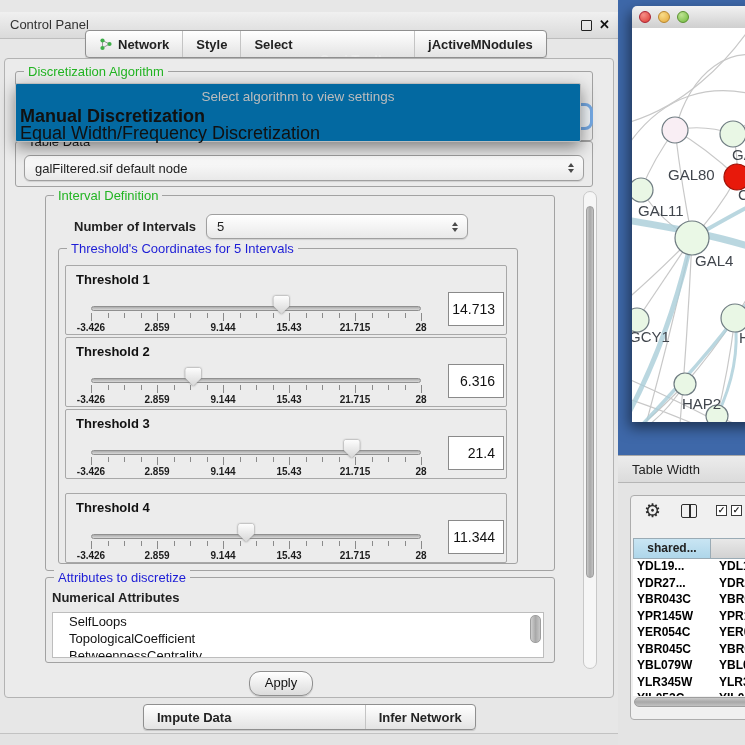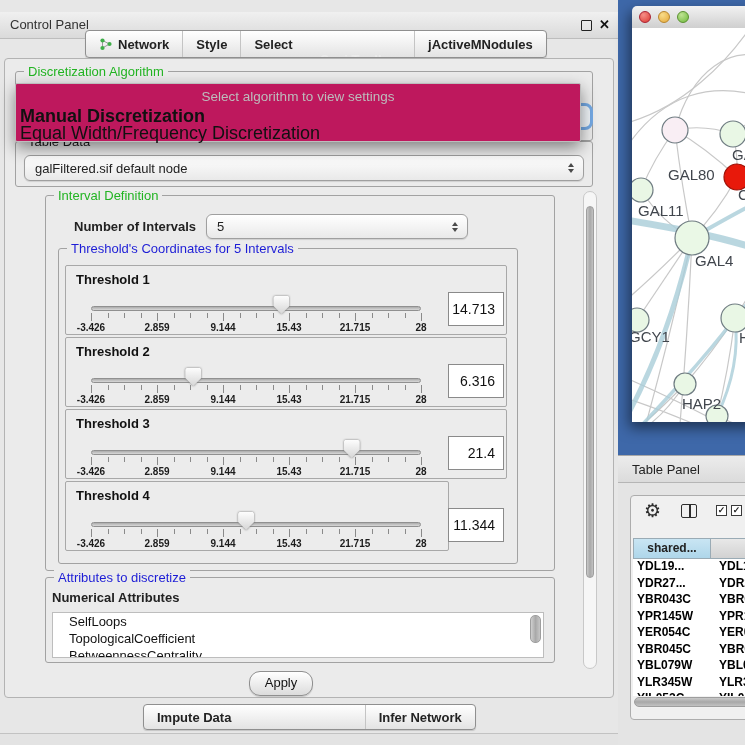--- a/index.html
+++ b/index.html
@@ -31,21 +31,21 @@
 
   .combo{position:absolute;border:1px solid #9f9f9f;border-radius:6px;background:linear-gradient(180deg,#ffffff,#e9e9e9);
          font-size:13px;display:flex;align-items:center;padding-left:10px;box-sizing:border-box;box-shadow:0 1px 1px rgba(0,0,0,.12);}
   .spin{position:absolute;right:9px;top:50%;transform:translateY(-50%);display:flex;flex-direction:column;gap:2px;}
   .spin i{display:block;width:0;height:0;border-left:3.5px solid transparent;border-right:3.5px solid transparent;}
   .spin .up{border-bottom:4.5px solid #4a4a4a;}
   .spin .dn{border-top:4.5px solid #4a4a4a;}
 
   .focus-combo{position:absolute;border:3px solid #74a9e4;border-radius:8px;background:#eef3f7;z-index:1;box-sizing:border-box;}
 
-  .popup{position:absolute;background:#be185d;border:1px solid #bdbdbd;border-radius:2px;z-index:10;
+  .popup{position:absolute;background:#0369a1;border:1px solid #bdbdbd;border-radius:2px;z-index:10;
          box-shadow:0 6px 16px rgba(0,0,0,.45);}
   .popup .hint{position:absolute;left:0;right:0;top:5px;text-align:center;font-size:13.5px;color:#bdbdbd;}
   .popup .opt{position:absolute;left:4px;right:4px;font-size:18px;color:#111;white-space:nowrap;}
 
   .scrollarea{position:absolute;overflow:hidden;}
   .vsb{position:absolute;top:0;bottom:0;width:14px;background:#f6f6f6;border:1px solid #c8c8c8;border-radius:8px;box-sizing:border-box;}
   .vsb .thumb,.hsb .thumb{position:absolute;background:linear-gradient(90deg,#c9c9c9,#a8a8a8,#c2c2c2);border-radius:6px;border:1px solid #9e9e9e;box-sizing:border-box;}
   .hsb .thumb{background:linear-gradient(180deg,#c9c9c9,#a8a8a8,#c2c2c2);}
 
   .thr-panel{position:absolute;border:1px solid #a8a8a8;border-radius:2px;background:#ececec;box-sizing:border-box;}
@@ -287,21 +287,21 @@
                   <span class="tick-lab" style="left: 91px;">2.859</span>
                   <span class="tick-lab" style="left: 157px;">9.144</span>
                   <span class="tick-lab" style="left: 223px;">15.43</span>
                   <span class="tick-lab" style="left: 289px;">21.715</span>
                   <span class="tick-lab" style="left: 355px;">28</span>
                   <div class="thumb-wrap" style="left: 277.694px;">
                     <div class="sl-thumb"></div>
                   </div>
                   <div class="val-box">21.4</div>
                 </div>
-                <div class="thr-panel" style="left: 6px; width: 384px; height: 70px; top: 232px;">
+                <div class="thr-panel" style="left: 6px; width: 442px; height: 70px; top: 244px;">
                   <div class="thr-label">Threshold 4</div>
                   <div class="track"></div>
                   <div class="ticks">
                     <i style="left: 0px; height: 8px;"></i>
                     <i style="left: 16.5px; height: 5px;"></i>
                     <i style="left: 33px; height: 5px;"></i>
                     <i style="left: 49.5px; height: 5px;"></i>
                     <i style="left: 66px; height: 8px;"></i>
                     <i style="left: 82.5px; height: 5px;"></i>
                     <i style="left: 99px; height: 5px;"></i>
@@ -431,21 +431,21 @@
               <text x="-3" y="314" fill="#41464d" font-size="15" font-family="&quot;Liberation Sans&quot;, sans-serif">GCY1</text>
               <text x="107" y="315" fill="#41464d" font-size="15" font-family="&quot;Liberation Sans&quot;, sans-serif">H</text>
               <text x="50" y="381" fill="#41464d" font-size="15" font-family="&quot;Liberation Sans&quot;, sans-serif">HAP2</text>
             </g>
         </svg>
       </div>
     </div>
   </div>
 
   <div class="table-panel">
-    <div class="tp-header">Table Panel</div>
+    <div class="tp-header">Table Width</div>
     <div class="tp-card">
       <div class="tp-toolbar">
         <span class="gear">⚙</span>
         <span class="col-ic"></span>
         <span class="cb-ic" style="left:85px;">✓</span>
         <span class="cb-ic" style="left:100px;">✓</span>
       </div>
       <div class="tp-headrow">
         <div class="tp-hcell c1">shared...</div>
         <div class="tp-hcell c2">n</div>

